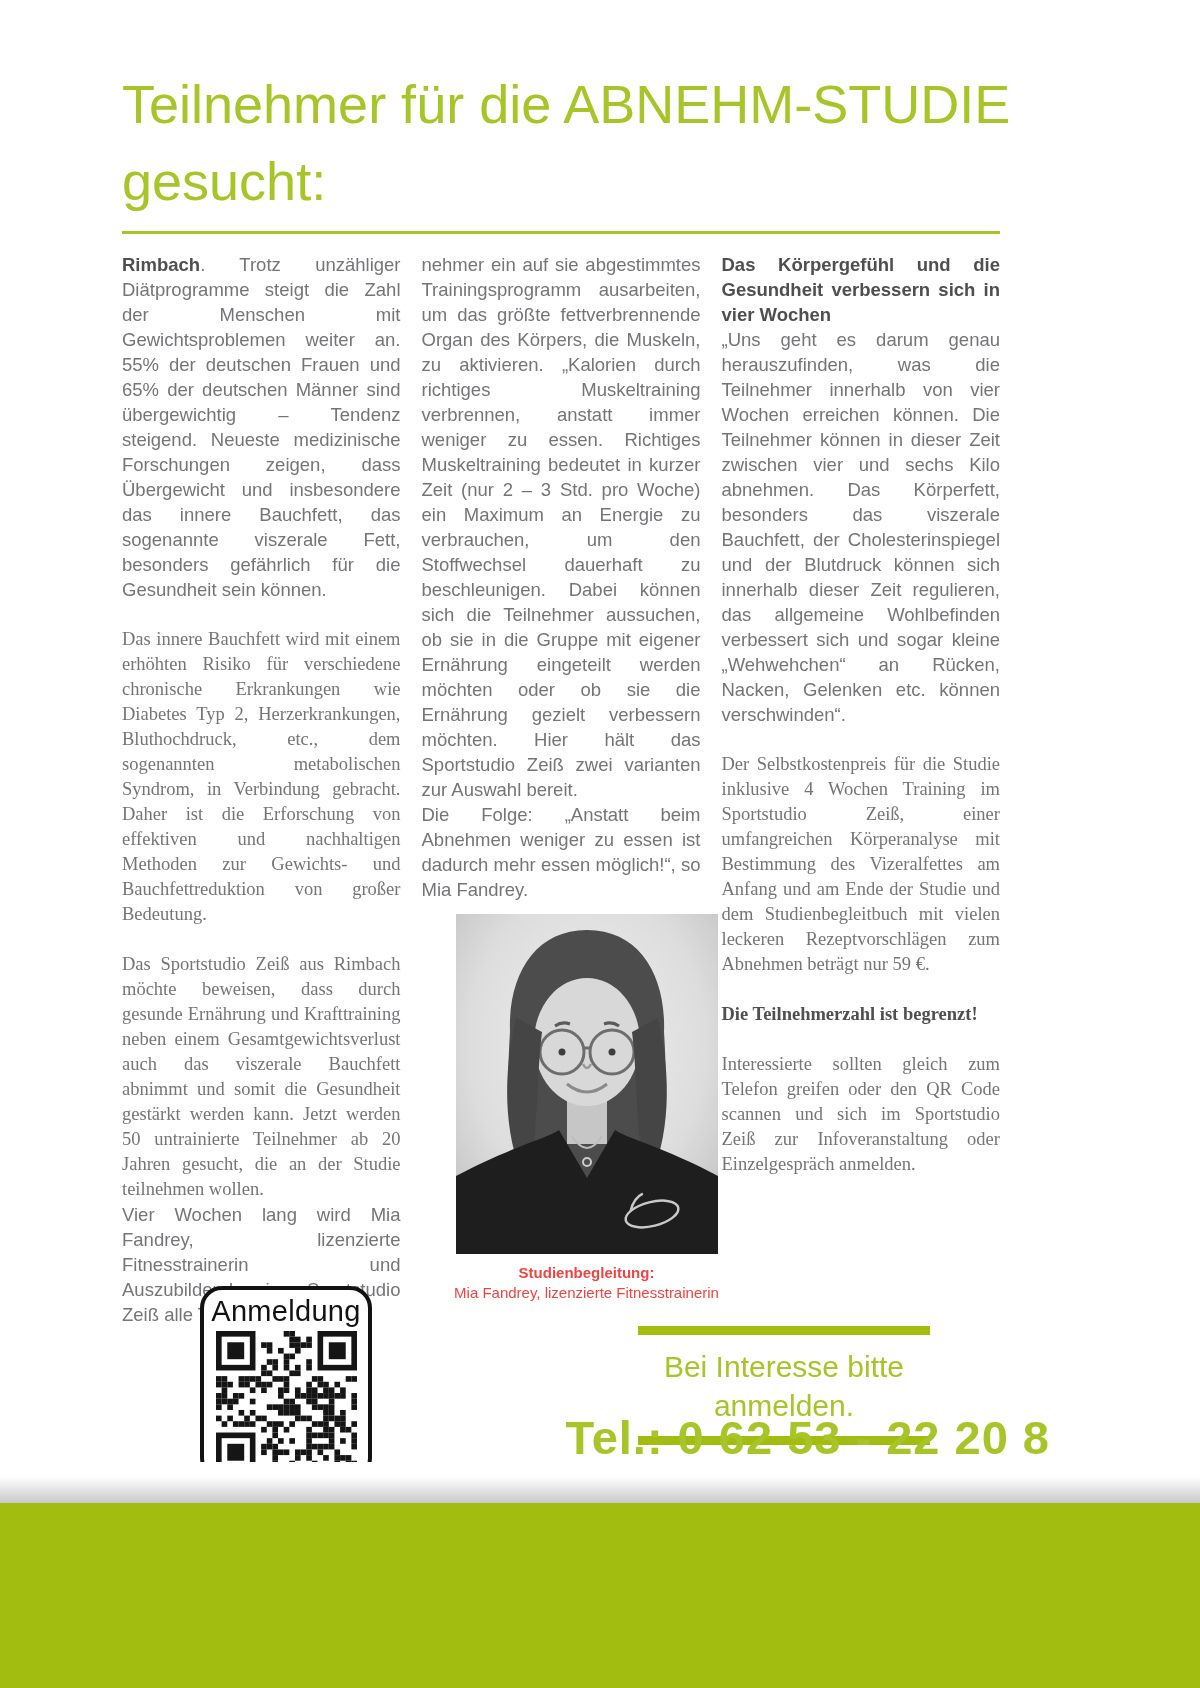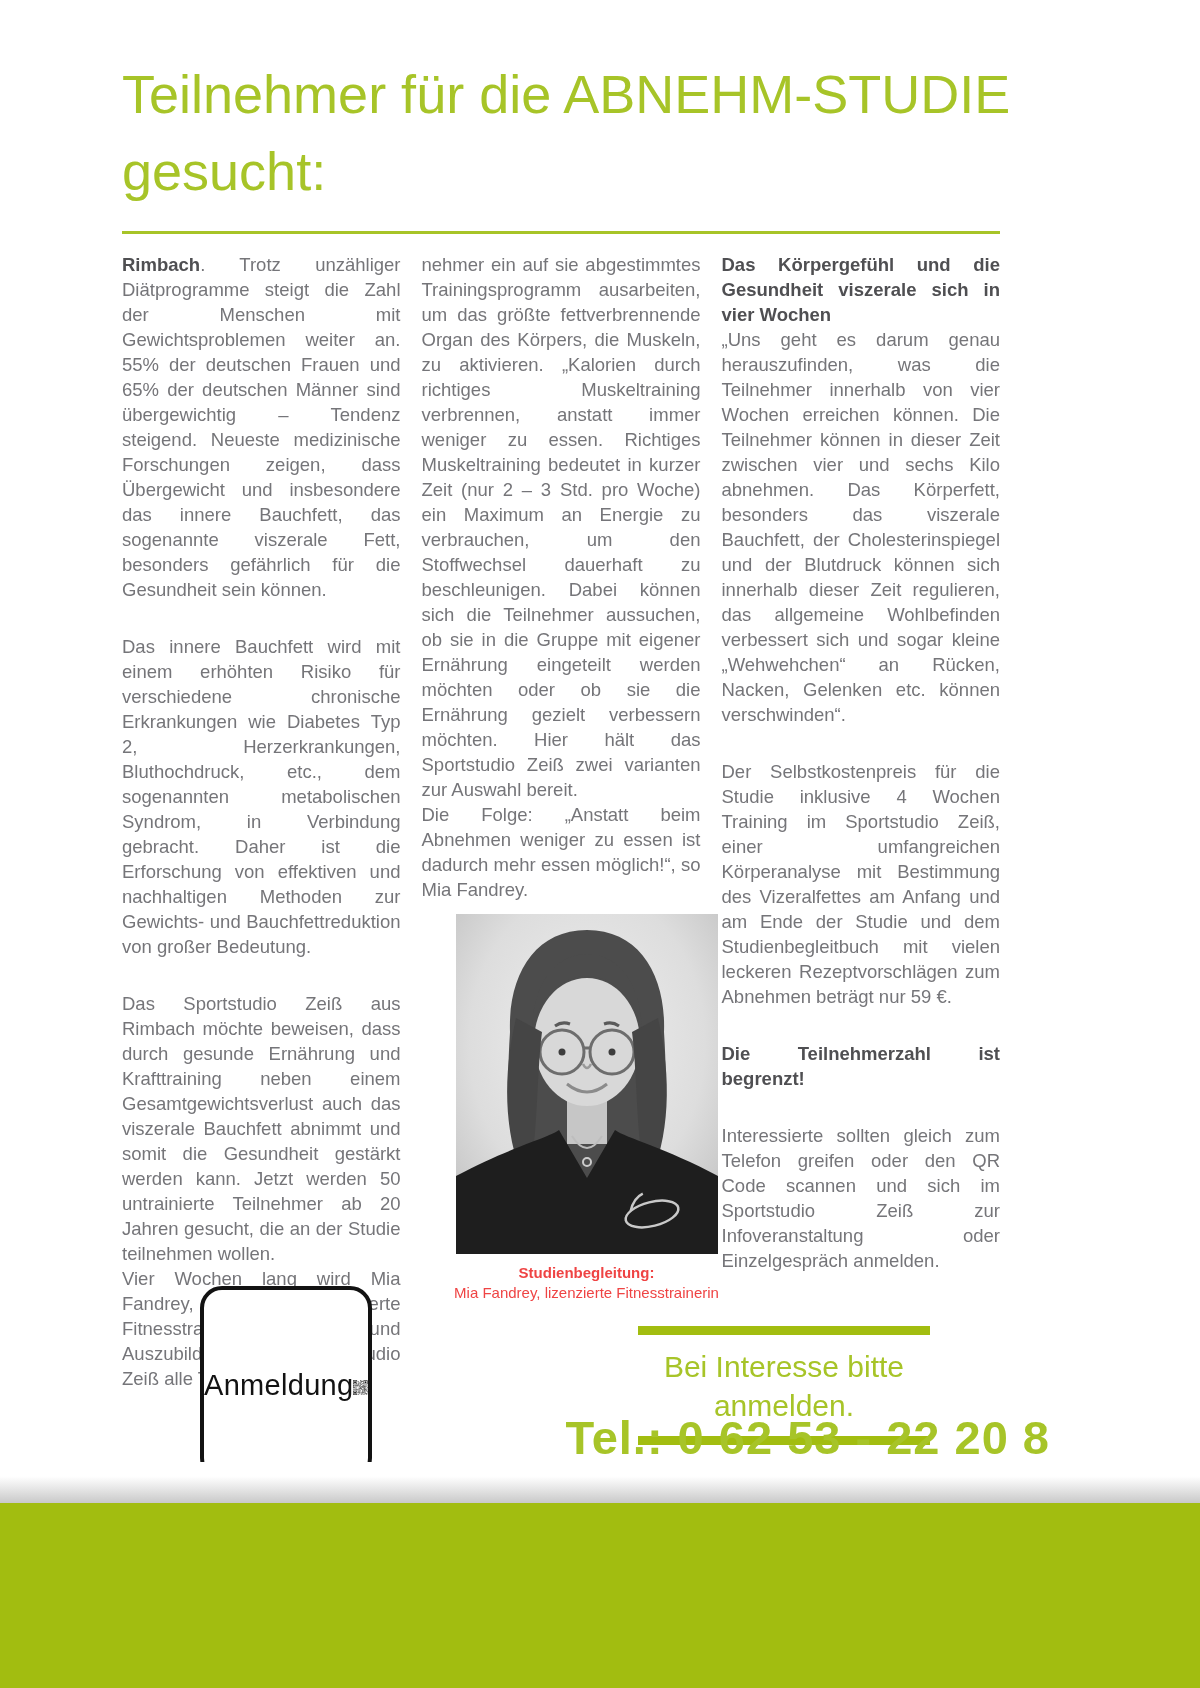--- a/index.html
+++ b/index.html
@@ -9,42 +9,42 @@
     --dark:#4f4f52;
   }
   *{box-sizing:border-box;margin:0;padding:0;}
   html,body{background:#fff;}
   .page{
     position:relative;width:1200px;height:1688px;background:#fff;
     font-family:"Liberation Sans", sans-serif;overflow:hidden;margin:0 auto;
   }
   
   .headline{
-    position:absolute;left:122px;top:56px;width:940px;
+    position:absolute;left:122px;top:66px;width:940px;
     font-size:54px;font-weight:400;line-height:77px;color:var(--green);
     letter-spacing:0px;
   }
   .rule{position:absolute;left:122px;top:231px;width:878px;height:3px;background:var(--green);}
   
   .cols{position:absolute;left:122px;top:252px;width:878px;display:flex;gap:21px;}
   .col{width:279px;font-size:18.5px;line-height:25px;color:var(--body);text-align:justify;}
   .col p{margin:0;}
-  .col p.sp{margin-top:32px;}
+  .col p.sp{margin-top:25px;font-family:Liberation Serif, serif;}
   .lead{font-weight:700;color:var(--dark);}
   .bold{font-weight:700;color:var(--dark);}
   figure.photo{margin:12px 0 0 34px;width:262px;height:340px;overflow:hidden;}
   figure.photo svg{display:block;}
   .caption{width:270px;margin:9px 0 0 30px;text-align:center;color:#ef4444;}
   .cap-title{font-size:15px;font-weight:700;line-height:20px;}
   .cap-text{font-size:15px;line-height:20px;}
   
   .qr-card{
     position:absolute;left:200px;top:1286px;width:172px;height:194px;
     border:4px solid #121212;border-radius:22px;background:#fff;
-    display:flex;flex-direction:row;align-items:center;padding-top:5px;
+    display:flex;flex-direction:column;align-items:center;padding-top:5px;
   }
   .qr-title{font-size:29px;color:#121212;letter-spacing:0.3px;}
   .qr-card svg{margin-top:3px;}
   
   .cta{position:absolute;left:638px;top:1326px;width:292px;text-align:center;}
   .cta .bar{height:9px;background:var(--band);}
   .cta-text{font-size:30px;line-height:39px;color:var(--green);margin:12px 0 11px;}
   
   .phone{
     position:absolute;left:430px;top:1410px;width:620px;text-align:right;
@@ -121,21 +121,21 @@
           </g>
         </svg>
       </figure>
       <div class="caption">
         <div class="cap-title">Studienbegleitung:</div>
         <div class="cap-text">Mia Fandrey, lizenzierte Fitnesstrainerin</div>
       </div>
     </div>
 
     <div class="col">
-      <p class="bold">Das Körpergefühl und die Gesundheit viszerale sich in vier Wochen</p>
+      <p class="bold">Das Körpergefühl und die Gesundheit verbessern sich in vier Wochen</p>
       <p>„Uns geht es darum genau herauszufinden, was die Teilnehmer innerhalb von vier Wochen erreichen können. Die Teilnehmer können in dieser Zeit zwischen vier und sechs Kilo abnehmen. Das Körperfett, besonders das viszerale Bauchfett, der Cholesterinspiegel und der Blutdruck können sich innerhalb dieser Zeit regulieren, das allgemeine Wohlbefinden verbessert sich und sogar kleine „Wehwehchen“ an Rücken, Nacken, Gelenken etc. können verschwinden“.</p>
       <p class="sp">Der Selbstkostenpreis für die Studie inklusive 4 Wochen Training im Sportstudio Zeiß, einer umfangreichen Körperanalyse mit Bestimmung des Vizeralfettes am Anfang und am Ende der Studie und dem Studienbegleitbuch mit vielen leckeren Rezeptvorschlägen zum Abnehmen beträgt nur 59 €.</p>
       <p class="sp bold">Die Teilnehmerzahl ist begrenzt!</p>
       <p class="sp">Interessierte sollten gleich zum Telefon greifen oder den QR Code scannen und sich im Sportstudio Zeiß zur Infoveranstaltung oder Einzelgespräch anmelden.</p>
     </div>
 
   </div>
 
   <div class="qr-card">
     <div class="qr-title">Anmeldung</div>

